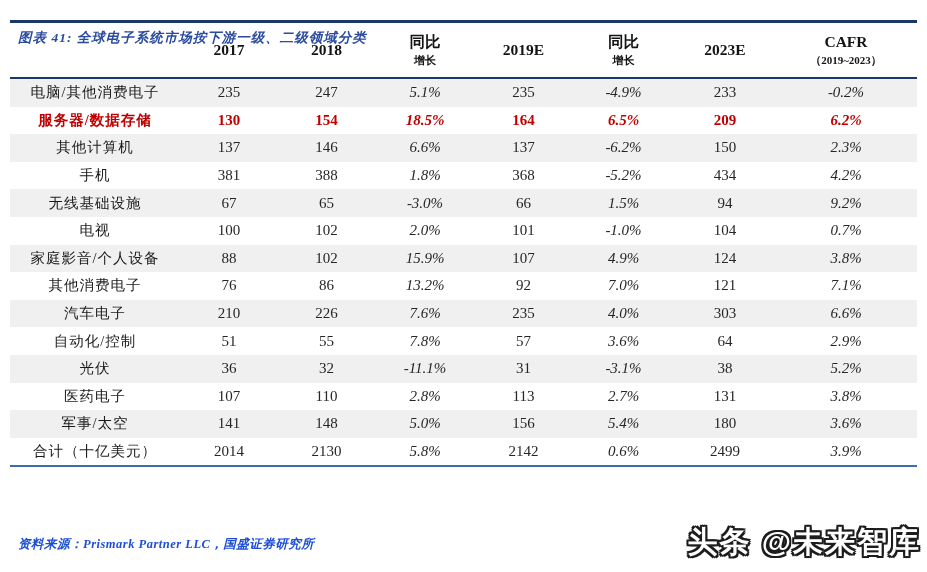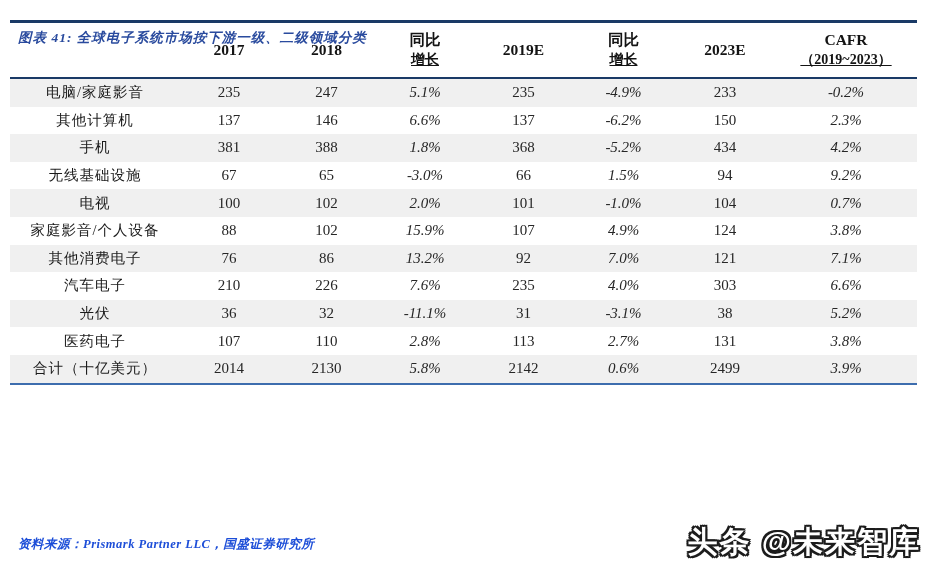--- a/index.html
+++ b/index.html
@@ -20,21 +20,21 @@
     width:100%;border-collapse:collapse;table-layout:fixed;
     border-top:3.5px solid #1A3A66;
     border-bottom:2px solid #3D6DAE;
   }
   thead tr{border-bottom:2px solid #1A3A66;}
   thead th{
     font-size:15.5px;font-weight:bold;color:#141414;
     padding:5px 0;line-height:1.35;text-align:center;vertical-align:middle;
     height:44px;
   }
-  thead th .h2{font-size:14px;text-decoration:underline;}
+  thead th .h2{font-size:11px;}
   tbody td{
     text-align:center;vertical-align:middle;
     font-size:15px;color:#262626;height:27.6px;padding:0;
     white-space:nowrap;
   }
   tbody td.row-label{font-size:14.5px;color:#1a1a1a;letter-spacing:1px;}
   tbody tr:nth-child(odd){background:#F0F0F0;}
   tbody td.pct{font-style:italic;}
   tbody tr.highlight td{color:#C00000;font-weight:bold;}
   .source-note{
@@ -95,28 +95,38 @@
             <div>2023E</div>
           </th>
           <th>
             <div>CAFR</div>
             <div class="h2">（2019~2023）</div>
           </th>
         </tr>
     </thead>
     <tbody id="table-body">
         <tr>
-          <td class="row-label">电脑/家庭影音</td>
+          <td class="row-label">电脑/其他消费电子</td>
           <td>235</td>
           <td>247</td>
           <td class="pct">5.1%</td>
           <td>235</td>
           <td class="pct">-4.9%</td>
           <td>233</td>
           <td class="pct">-0.2%</td>
+        </tr>
+        <tr class="highlight">
+          <td class="row-label">服务器/数据存储</td>
+          <td>130</td>
+          <td>154</td>
+          <td class="pct">18.5%</td>
+          <td>164</td>
+          <td class="pct">6.5%</td>
+          <td>209</td>
+          <td class="pct">6.2%</td>
         </tr>
         <tr>
           <td class="row-label">其他计算机</td>
           <td>137</td>
           <td>146</td>
           <td class="pct">6.6%</td>
           <td>137</td>
           <td class="pct">-6.2%</td>
           <td>150</td>
           <td class="pct">2.3%</td>
@@ -175,40 +185,60 @@
           <td class="row-label">汽车电子</td>
           <td>210</td>
           <td>226</td>
           <td class="pct">7.6%</td>
           <td>235</td>
           <td class="pct">4.0%</td>
           <td>303</td>
           <td class="pct">6.6%</td>
         </tr>
         <tr>
+          <td class="row-label">自动化/控制</td>
+          <td>51</td>
+          <td>55</td>
+          <td class="pct">7.8%</td>
+          <td>57</td>
+          <td class="pct">3.6%</td>
+          <td>64</td>
+          <td class="pct">2.9%</td>
+        </tr>
+        <tr>
           <td class="row-label">光伏</td>
           <td>36</td>
           <td>32</td>
           <td class="pct">-11.1%</td>
           <td>31</td>
           <td class="pct">-3.1%</td>
           <td>38</td>
           <td class="pct">5.2%</td>
         </tr>
         <tr>
           <td class="row-label">医药电子</td>
           <td>107</td>
           <td>110</td>
           <td class="pct">2.8%</td>
           <td>113</td>
           <td class="pct">2.7%</td>
           <td>131</td>
           <td class="pct">3.8%</td>
         </tr>
         <tr>
+          <td class="row-label">军事/太空</td>
+          <td>141</td>
+          <td>148</td>
+          <td class="pct">5.0%</td>
+          <td>156</td>
+          <td class="pct">5.4%</td>
+          <td>180</td>
+          <td class="pct">3.6%</td>
+        </tr>
+        <tr>
           <td class="row-label">合计（十亿美元）</td>
           <td>2014</td>
           <td>2130</td>
           <td class="pct">5.8%</td>
           <td>2142</td>
           <td class="pct">0.6%</td>
           <td>2499</td>
           <td class="pct">3.9%</td>
         </tr>
       </tbody>

